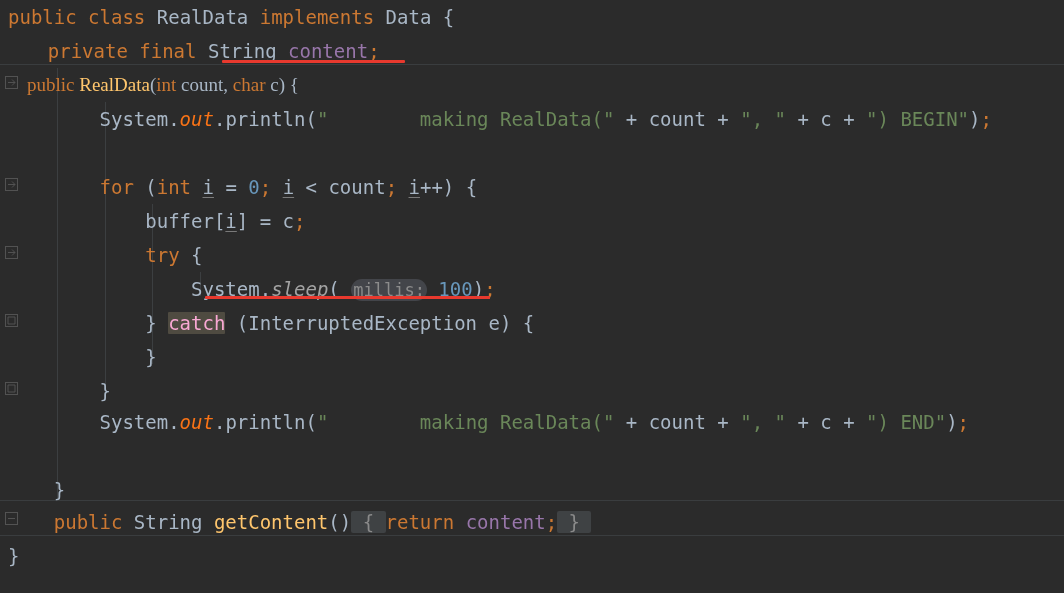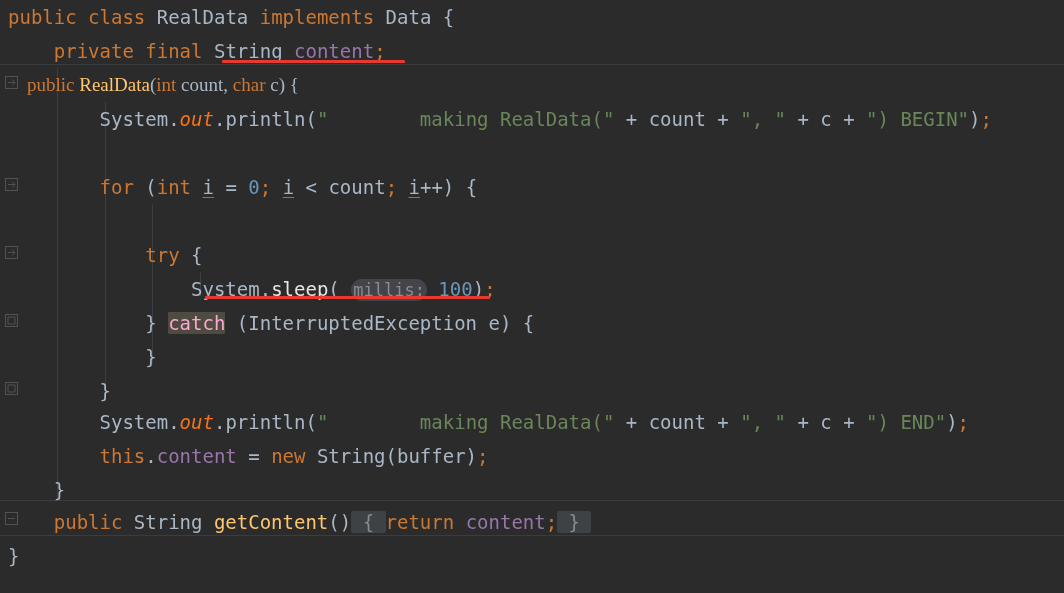--- a/index.html
+++ b/index.html
@@ -62,21 +62,21 @@
     color: #a9b7c6;
     text-align: right;
   }
 
   
   .kw     { color: #cc7832; }        
   .cls    { color: #a9b7c6; }        
   .ctor   { color: #ffc66d; }        
   .field  { color: #9876aa; }        
   .sfield { color: #f97316; font-style: italic; }  
-  .smeth  { color: #e5e5e5; }  
+  .smeth  { color: #a3a3a3; font-style: italic; }  
   .str    { color: #6a8759; }        
   .num    { color: #6897bb; }        
   .punc   { color: #a9b7c6; }
   .semi   { color: #cc7832; }
   .lvar   { color: #a9b7c6; text-decoration: underline; text-decoration-color: #7a7a7a; text-underline-offset: 3px; }
 
   
   .caret-hl {
     background: #4f4b41;
     color: #f9a8d4;
@@ -155,45 +155,45 @@
   <div class="indent-guide" style="left:105px; top:102px; height:296px;"></div>
   <div class="indent-guide" style="left:152px; top:204px; height:160px;"></div>
   <div class="indent-guide" style="left:200px; top:272px; height:24px;"></div>
 
   <div class="hsep" style="top:64px;"></div>
   <div class="hsep" style="top:500px;"></div>
   <div class="hsep" style="top:535px;"></div>
 
   <div class="line" style="top:0px; left:8px;"><span class="kw">public</span><span class="punc"> </span><span class="kw">class</span><span class="punc"> </span><span class="cls">RealData</span><span class="punc"> </span><span class="kw">implements</span><span class="punc"> </span><span class="cls">Data</span><span class="punc"> {</span></div>
 
-  <div class="line" style="top:34px; left:8px;"><span class="punc">    </span><span class="kw">private</span><span class="punc"> </span><span class="kw">final</span><span class="punc"> </span><span class="cls">String</span><span class="punc"> </span><span class="field">content</span><span class="semi">;</span></div>
+  <div class="line" style="top:34px; left:2px;"><span class="punc">    </span><span class="kw">private</span><span class="punc"> </span><span class="kw">final</span><span class="punc"> </span><span class="cls">String</span><span class="punc"> </span><span class="field">content</span><span class="semi">;</span></div>
   <div class="red-underline" style="left:222px; top:60px; width:183px;"></div>
 
   <div class="line" style="top:68px; left:8px;font-family:Liberation Serif, serif;"><span class="punc">    </span><span class="kw">public</span><span class="punc"> </span><span class="ctor">RealData</span><span class="punc">(</span><span class="kw">int</span><span class="punc"> count, </span><span class="kw">char</span><span class="punc"> c) {</span></div>
 
   <div class="line" style="top:102px; left:8px;"><span class="punc">        </span><span class="cls">System</span><span class="punc">.</span><span class="sfield">out</span><span class="punc">.</span><span class="cls">println</span><span class="punc">(</span><span class="str">"        making RealData("</span><span class="punc"> + </span><span class="cls">count</span><span class="punc"> + </span><span class="str">", "</span><span class="punc"> + </span><span class="cls">c</span><span class="punc"> + </span><span class="str">") BEGIN"</span><span class="punc">)</span><span class="semi">;</span></div>
 
 
   <div class="line" style="top:170px; left:8px;"><span class="punc">        </span><span class="kw">for</span><span class="punc"> (</span><span class="kw">int</span><span class="punc"> </span><span class="lvar">i</span><span class="punc"> = </span><span class="num">0</span><span class="semi">;</span><span class="punc"> </span><span class="lvar">i</span><span class="punc"> &lt; count</span><span class="semi">;</span><span class="punc"> </span><span class="lvar">i</span><span class="punc">++) {</span></div>
 
+  <div class="line" style="top:204px; left:8px;"><span class="punc">            </span><span class="punc">buffer[</span><span class="lvar">i</span><span class="punc">] = c</span><span class="semi">;</span></div>
 
   <div class="line" style="top:238px; left:8px;"><span class="punc">            </span><span class="kw">try</span><span class="punc"> {</span></div>
 
   <div class="line" style="top:272px; left:8px;"><span class="punc">                </span><span class="cls">System</span><span class="punc">.</span><span class="smeth">sleep</span><span class="punc">(</span><span class="punc"> </span><span class="param-hint">millis:</span><span class="punc"> </span><span class="num">100</span><span class="punc">)</span><span class="semi">;</span></div>
   <div class="red-underline" style="left:205px; top:296px; width:285px;"></div>
 
   <div class="line" style="top:306px; left:8px;"><span class="punc">            </span><span class="punc">} </span><span class="caret-hl">catch</span><span class="punc"> (InterruptedException e) {</span></div>
 
   <div class="line" style="top:340px; left:8px;"><span class="punc">            </span><span class="punc">}</span></div>
 
   <div class="line" style="top:374px; left:8px;"><span class="punc">        </span><span class="punc">}</span></div>
 
   <div class="line" style="top:405px; left:8px;"><span class="punc">        </span><span class="cls">System</span><span class="punc">.</span><span class="sfield">out</span><span class="punc">.</span><span class="cls">println</span><span class="punc">(</span><span class="str">"        making RealData("</span><span class="punc"> + </span><span class="cls">count</span><span class="punc"> + </span><span class="str">", "</span><span class="punc"> + </span><span class="cls">c</span><span class="punc"> + </span><span class="str">") END"</span><span class="punc">)</span><span class="semi">;</span></div>
 
-  <div class="line" style="top:439px; left:8px;"><span class="punc">        </span><span class="kw">this</span><span class="punc">.</span><span class="field">content</span><span class="punc"> = </span><span class="kw">new</span><span class="cls"> String(buffer)</span><span class="semi">;</span></div>
 
   <div class="line" style="top:473px; left:8px;"><span class="punc">    </span><span class="punc">}</span></div>
 
   <div class="line" style="top:505px; left:8px;"><span class="punc">    </span><span class="kw">public</span><span class="cls"> String </span><span class="ctor">getContent</span><span class="punc">()</span><span class="folded"> { </span><span class="kw">return</span><span class="punc"> </span><span class="field">content</span><span class="semi">;</span><span class="folded"> } </span></div>
 
   <div class="line" style="top:539px; left:8px;"><span class="punc">}</span></div>
 
 </div>
 
 </body></html>

